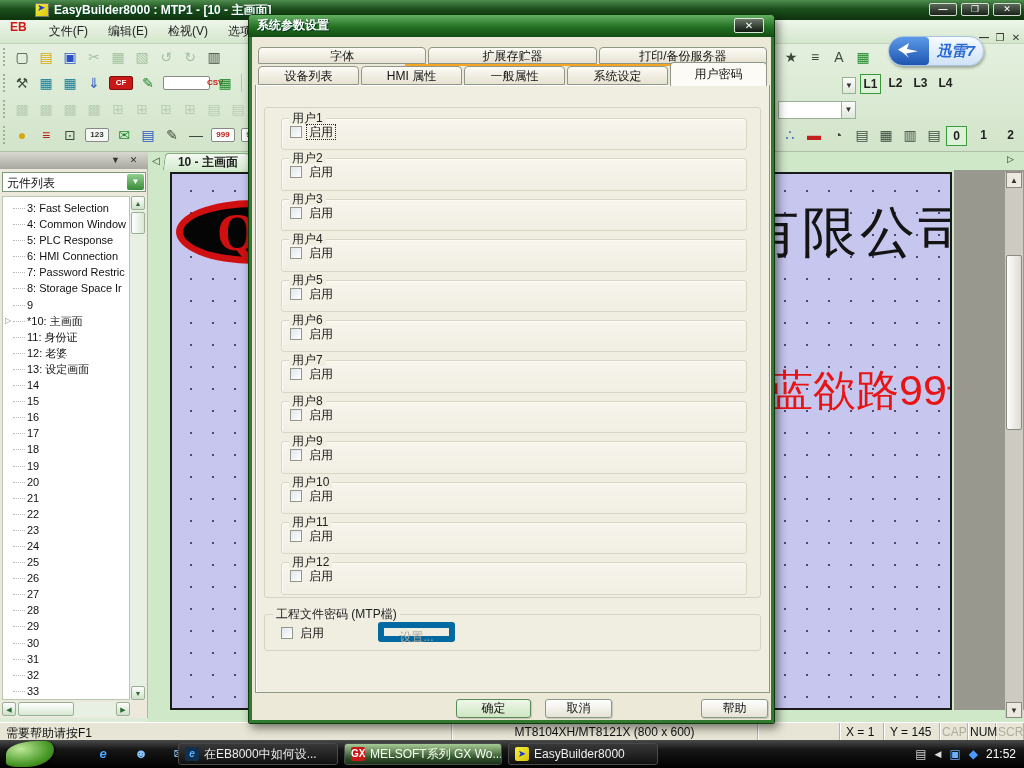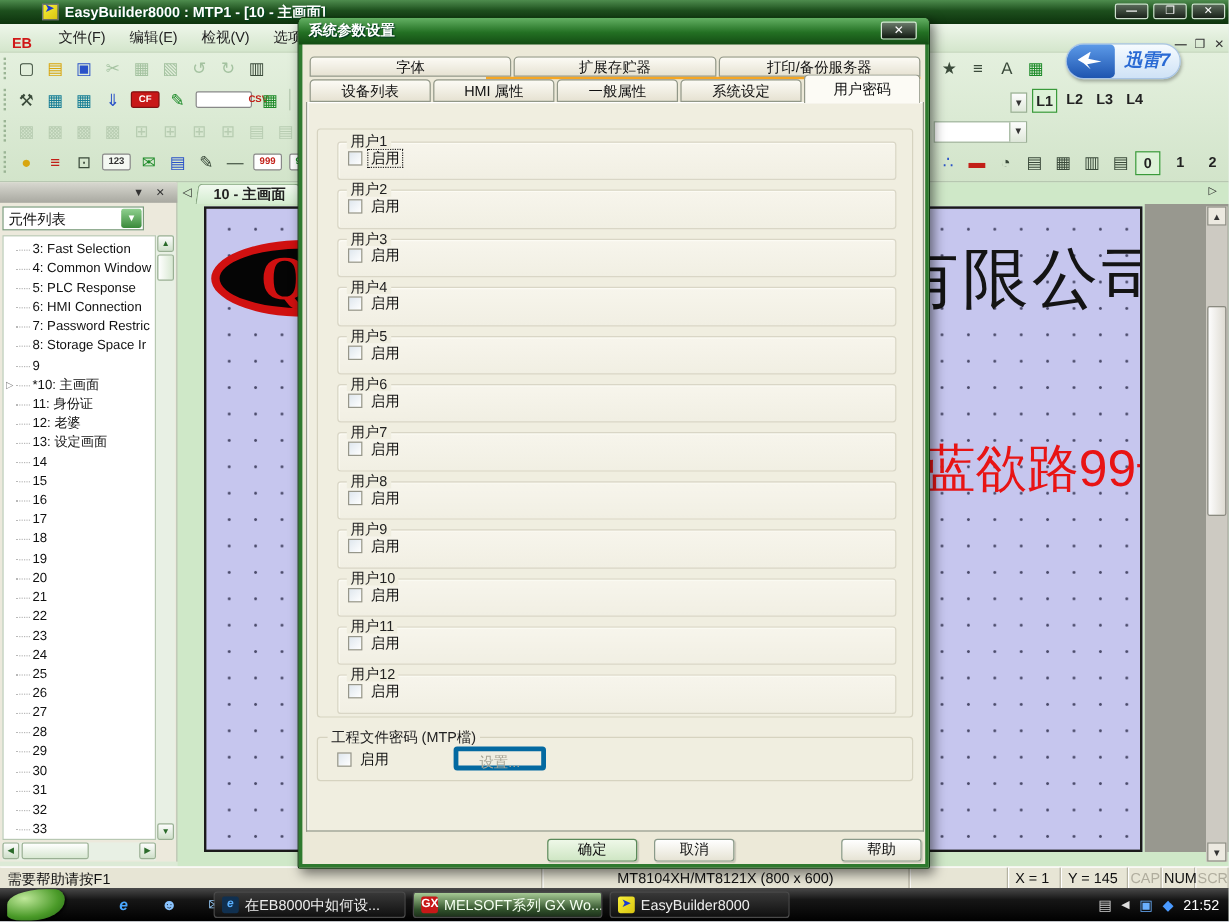--- a/index.html
+++ b/index.html
@@ -16,21 +16,21 @@
     background:linear-gradient(135deg,#f8ef3a,#d8c410); border:1px solid #777; }
   .appicon::after { content:"➤"; position:absolute; left:1px; top:-2px; color:#1a3ad0; font-size:10px; }
   .wtitle { font-weight:bold; font-size:12px; text-shadow:1px 1px 1px #042; }
   .wbtns { position:absolute; right:3px; top:3px; display:flex; gap:4px; }
   .wbtn { width:28px; height:13px; background:linear-gradient(180deg,#5a6a5a,#1a221a);
     border:1px solid #cfe0cf; border-radius:2px; color:#fff; font-size:9px;
     line-height:11px; text-align:center; font-weight:bold; }
 
   
   .menubar { position:absolute; left:0; top:20px; width:1024px; height:24px;
-    background:linear-gradient(180deg,#eef6ea,#d4e6cc); display:flex; align-items:flex-end;
+    background:linear-gradient(180deg,#eef6ea,#d4e6cc); display:flex; align-items:flex-start;
     border-bottom:1px solid #c2d4ba; }
   .mlogo { color:#d01818; font-weight:bold; margin:0 12px 0 10px; }
   .mitem { padding:3px 10px; color:#222; }
   .mdicontrols { position:absolute; right:2px; top:12px; display:flex; gap:4px; color:#333;
     font-size:10px; font-weight:bold; }
   .mdicontrols span { width:12px; text-align:center; }
 
   
   .toolbars { position:absolute; left:0; top:44px; width:1024px; height:108px;
     background:linear-gradient(180deg,#e4f0de,#d2e4ca); border-bottom:1px solid #aebfa8; }
@@ -80,21 +80,21 @@
     font-size:15px; font-style:italic; }
 
   
   .sidebar { position:absolute; left:0; top:152px; width:148px; height:566px;
     background:#ece9dc; border-right:1px solid #a8b8a2; }
   .sb-head { position:absolute; left:0; top:0; width:148px; height:17px;
     background:linear-gradient(180deg,#d8d8d0,#a8a8a0); }
   .sb-hbtn { position:absolute; top:2px; width:13px; height:13px; color:#333; font-size:9px;
     text-align:center; line-height:13px; font-weight:bold; }
   .sb-head .b1{right:26px;} .sb-head .b2{right:8px;}
-  .sb-combo { position:absolute; left:2px; top:20px; width:118px; height:20px; background:#fff;
+  .sb-combo { position:absolute; left:2px; top:20px; width:144px; height:20px; background:#fff;
     border:1px solid #7a9a7a; padding:2px 4px; color:#111; }
   .sb-combo .dd { position:absolute; right:1px; top:1px; width:17px; height:16px;
     background:linear-gradient(180deg,#8fd08f,#3a8a3a); color:#fff; font-size:8px;
     text-align:center; line-height:15px; border-radius:2px; }
   .tree { position:absolute; left:2px; top:44px; width:128px; height:504px; background:#fff;
     border:1px solid #b8c8b2; overflow:hidden; padding-top:3px; font-size:11px; }
   .titem { height:16.1px; line-height:16px; white-space:nowrap; display:flex; color:#111; }
   .texp { width:10px; text-align:center; color:#888; font-size:8px; }
   .tdots { width:12px; border-top:1px dotted #b8b8b8; margin-top:8px; margin-right:2px; }
   .vscroll { position:absolute; right:1px; top:44px; width:16px; height:504px; background:#e8f0e4; }
@@ -178,21 +178,21 @@
   .cb { position:absolute; left:8px; top:7px; width:12px; height:12px;
     background:linear-gradient(135deg,#dfe7ee,#fff); border:1px solid #96968a; }
   .cblabel { position:absolute; left:25px; top:6px; font-size:12px; color:#111; line-height:14px;
     padding:0 2px; }
   .ug.focused .cblabel { outline:1px dotted #222; }
   .pgroup { position:absolute; left:8px; top:529px; width:497px; height:37px;
     border:1px solid #d6d3c0; border-radius:3px; }
   .pgroup .cb { left:16px; top:12px; }
   .pgroup .cblabel { left:33px; top:11px; }
   .setbtn { position:absolute; left:113px; top:7px; width:77px; height:20px;
-    background:#f0eee2; border:4px solid #0369a1; border-radius:3px; color:#a9a697;
+    background:#f0eee2; border:6px solid #0369a1; border-radius:3px; color:#a9a697;
     text-align:center; line-height:18px; font-size:12px; }
   .dbtn { position:absolute; top:684px; height:19px; text-align:center; line-height:17px;
     font-size:12px; color:#111; background:linear-gradient(180deg,#fff,#e6e3d4);
     border:1px solid #8a9a8a; border-radius:3px; box-shadow:1px 1px 1px rgba(0,0,0,.15); }
   .btn-ok { left:207px; width:75px; background:linear-gradient(180deg,#eef8e8,#cfe6c4);
     border-color:#5a8a5a; }
   .btn-cancel { left:296px; width:67px; }
   .btn-help { left:452px; width:67px; }
 
   

